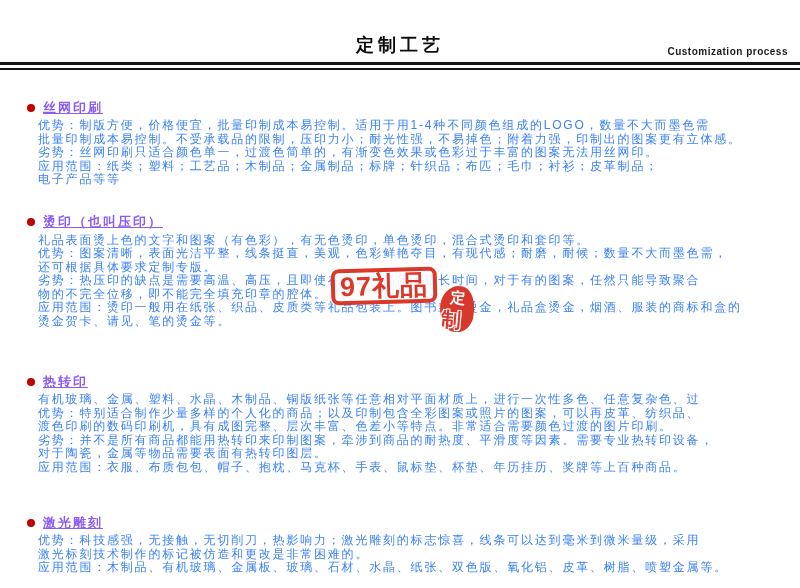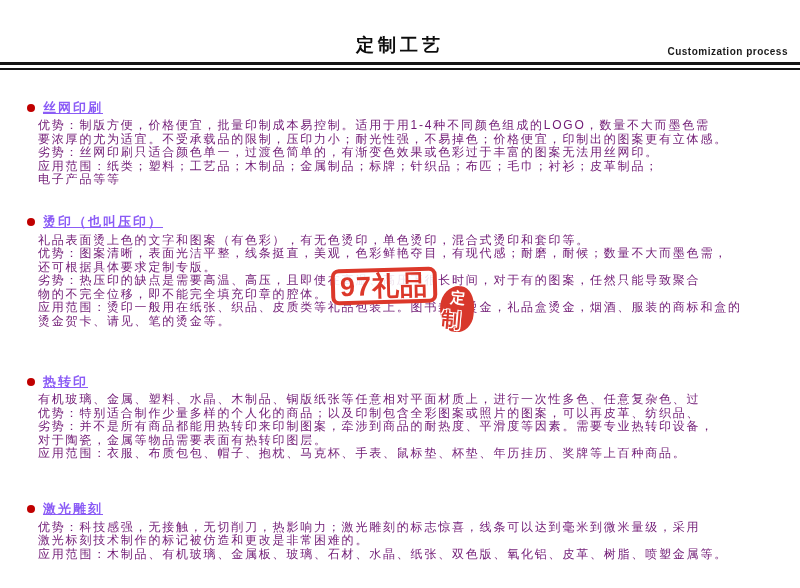--- a/index.html
+++ b/index.html
@@ -34,21 +34,21 @@
   .s3{margin-top:46px;}
   .s4{margin-top:41px;}
   .section-head{display:flex;align-items:center;gap:8px;height:15px;}
   .bullet{width:8px;height:8px;border-radius:50%;background:#c00000;flex:none;}
   .section-title{
     color:#8b5cf6;font-weight:bold;font-size:13px;
     text-decoration:underline;letter-spacing:2px;
   }
   .section-body{
     margin-left:11px;margin-top:4px;
-    color:#701a75;font-size:12px;line-height:13.5px;letter-spacing:1.8px;
+    color:#3b82f6;font-size:12px;line-height:13.5px;letter-spacing:1.8px;
   }
   .bline{white-space:nowrap;}
   
   .wm-badge{
     position:absolute;left:331px;top:268px;
     color:#dc382a;border:4px solid #dc382a;border-radius:8px;
     background:rgba(255,255,255,.88);
     font-size:27px;font-weight:bold;line-height:28px;
     padding:0 5px;letter-spacing:1px;
     transform:rotate(-1.5deg);
@@ -84,21 +84,21 @@
     <div class="double-rule"></div>
   </div>
 
   <div class="section s1">
     <div class="section-head">
       <span class="bullet"></span>
       <span class="section-title">丝网印刷</span>
     </div>
     <div class="section-body">
       <div class="bline">优势：制版方便，价格便宜，批量印制成本易控制。适用于用1-4种不同颜色组成的LOGO，数量不大而墨色需</div>
-      <div class="bline">要浓厚的尤为适宜。不受承载品的限制，压印力小；耐光性强，不易掉色；价格便宜，印制出的图案更有立体感。</div>
+      <div class="bline">批量印制成本易控制。不受承载品的限制，压印力小；耐光性强，不易掉色；附着力强，印制出的图案更有立体感。</div>
       <div class="bline">劣势：丝网印刷只适合颜色单一，过渡色简单的，有渐变色效果或色彩过于丰富的图案无法用丝网印。</div>
       <div class="bline">应用范围：纸类；塑料；工艺品；木制品；金属制品；标牌；针织品；布匹；毛巾；衬衫；皮革制品；</div>
       <div class="bline">电子产品等等</div>
     </div>
   </div>
 
   <div class="section s2">
     <div class="section-head">
       <span class="bullet"></span>
       <span class="section-title">烫印（也叫压印）</span>
@@ -115,20 +115,21 @@
   </div>
 
   <div class="section s3">
     <div class="section-head">
       <span class="bullet"></span>
       <span class="section-title">热转印</span>
     </div>
     <div class="section-body">
       <div class="bline">有机玻璃、金属、塑料、水晶、木制品、铜版纸张等任意相对平面材质上，进行一次性多色、任意复杂色、过</div>
       <div class="bline">优势：特别适合制作少量多样的个人化的商品；以及印制包含全彩图案或照片的图案，可以再皮革、纺织品、</div>
+      <div class="bline">渡色印刷的数码印刷机，具有成图完整、层次丰富、色差小等特点。非常适合需要颜色过渡的图片印刷。</div>
       <div class="bline">劣势：并不是所有商品都能用热转印来印制图案，牵涉到商品的耐热度、平滑度等因素。需要专业热转印设备，</div>
       <div class="bline">对于陶瓷，金属等物品需要表面有热转印图层。</div>
       <div class="bline">应用范围：衣服、布质包包、帽子、抱枕、马克杯、手表、鼠标垫、杯垫、年历挂历、奖牌等上百种商品。</div>
     </div>
   </div>
 
   <div class="section s4">
     <div class="section-head">
       <span class="bullet"></span>
       <span class="section-title">激光雕刻</span>

